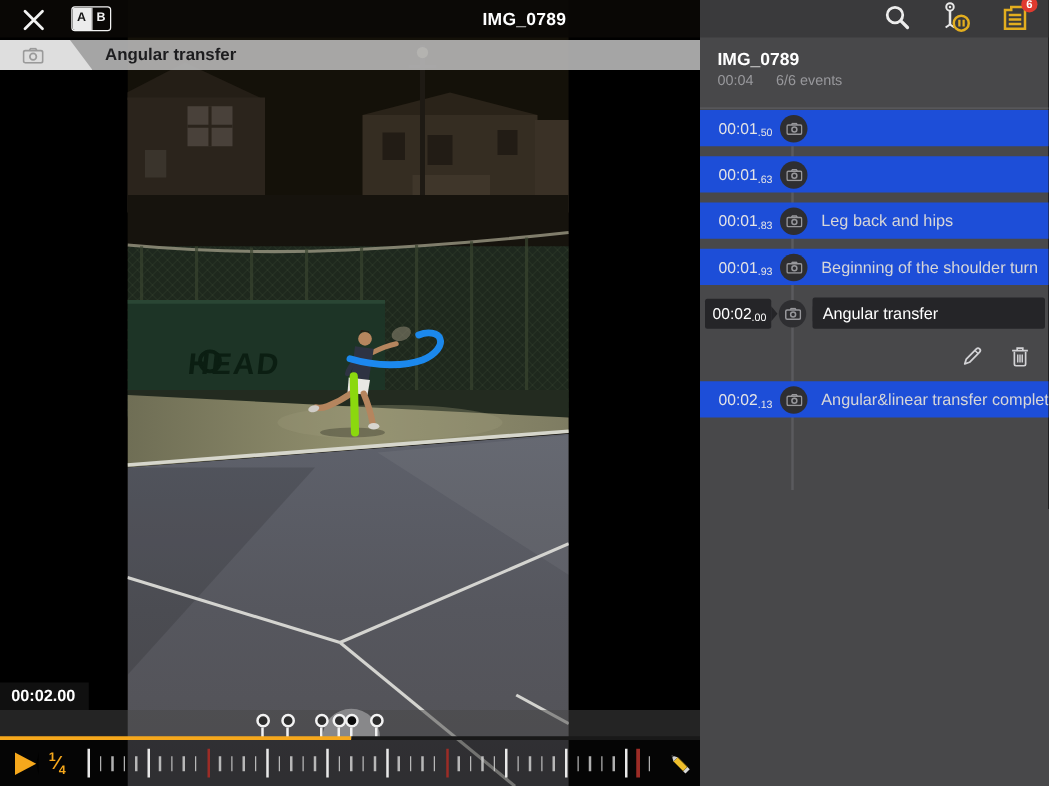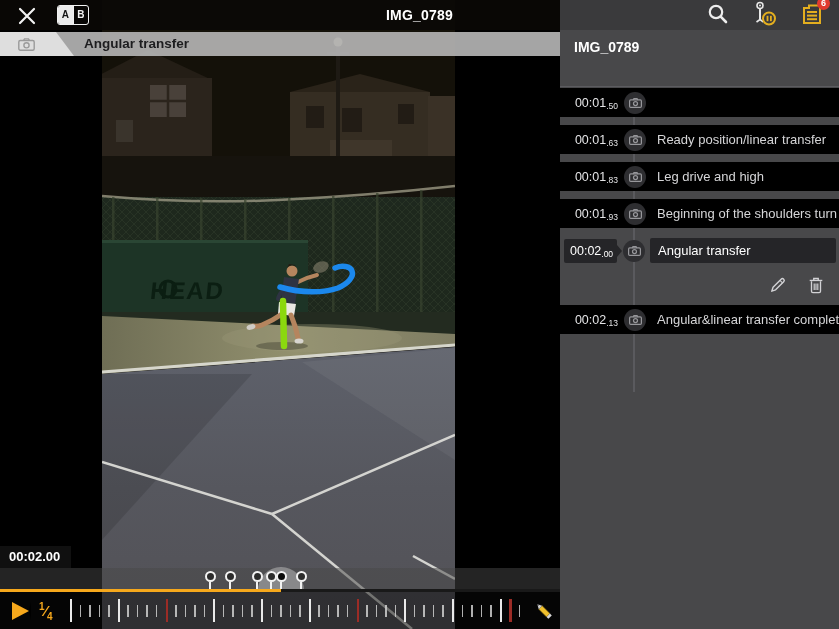--- a/index.html
+++ b/index.html
@@ -34,21 +34,21 @@
     clip-path:polygon(0 0,56px 0,74px 24px,0 24px);display:flex;align-items:center;padding-left:18px;}
   .flag-label{position:absolute;left:84px;top:0;height:24px;line-height:24px;color:#1d1d1f;font-size:13.5px;font-weight:bold;}
 
   
   .sidebar{position:absolute;left:560px;top:0;width:279px;height:629px;background:#48484a;z-index:20;}
   .sb-header{position:absolute;left:0;top:30px;width:279px;height:57px;border-bottom:1px solid #5c5c60;padding:9px 0 0 14px;}
   .sb-title{color:#fff;font-size:14px;font-weight:bold;}
   .sb-meta{margin-top:4px;color:#98989c;font-size:11.5px;display:flex;gap:18px;}
   .connector{position:absolute;left:73px;top:92px;width:2px;height:300px;background:#5a5a5e;}
   .event-list{position:absolute;left:0;top:88px;width:279px;}
-  .row{position:relative;display:flex;align-items:center;height:29px;margin-bottom:8px;background:#000000;cursor:pointer;}
+  .row{position:relative;display:flex;align-items:center;height:29px;margin-bottom:8px;background:#1d4ed8;cursor:pointer;}
   .row.selected{background:transparent;}
   .ts{width:58px;text-align:right;color:#e4e4e6;font-size:12.5px;flex:none;}
   .ts .dec{font-size:8.5px;position:relative;top:2px;}
   .cam{width:22px;height:22px;border-radius:50%;background:#2e2e31;flex:none;margin:0 5px 0 6px;
     display:flex;align-items:center;justify-content:center;position:relative;z-index:2;}
   .lbl{flex:1;color:#d6d6d8;font-size:13px;padding-left:6px;white-space:nowrap;overflow:hidden;}
   .row.selected .ts{background:#252528;color:#fff;padding:5px 4px 5px 6px;width:auto;margin-left:4px;border-radius:2px;position:relative;}
   .row.selected .ts:after{content:"";position:absolute;right:-5px;top:50%;transform:translateY(-50%);
     border-left:5px solid #252528;border-top:6px solid transparent;border-bottom:6px solid transparent;}
   .row.selected .lbl{background:#252528;color:#fff;padding:5px 8px;margin-right:3px;border-radius:2px;position:relative;}
@@ -338,20 +338,24 @@
         <path d="M5.5 2.5 L6.5 0.9 L10.5 0.9 L11.5 2.5" stroke="#9a9a9a" stroke-width="1.4" fill="none"></path>
         <circle cx="8.5" cy="7.3" r="2.6" stroke="#9a9a9a" stroke-width="1.4" fill="none"></circle>
       </svg>
     </div>
     <div class="flag-label">Angular transfer</div>
   </div>
 
   <div class="sidebar">
     <div class="sb-header">
       <div class="sb-title">IMG_0789</div>
+      <div class="sb-meta">
+        <span>00:04</span>
+        <span>6/6 events</span>
+      </div>
     </div>
     <div class="connector"></div>
     <div class="event-list" id="eventList">
         <div class="row">
           <span class="ts">00:01<span class="dec">.50</span></span>
           <span class="cam">
             <svg width="13" height="10" viewBox="0 0 17 13">
               <rect x="0.8" y="2.5" width="15.4" height="9.7" rx="1.5" stroke="#97979b" stroke-width="1.6" fill="none"></rect>
               <path d="M5.5 2.5 L6.5 0.9 L10.5 0.9 L11.5 2.5" stroke="#97979b" stroke-width="1.6" fill="none"></path>
               <circle cx="8.5" cy="7.3" r="2.6" stroke="#97979b" stroke-width="1.6" fill="none"></circle>
@@ -360,43 +364,42 @@
         </div>
         <div class="row">
           <span class="ts">00:01<span class="dec">.63</span></span>
           <span class="cam">
             <svg width="13" height="10" viewBox="0 0 17 13">
               <rect x="0.8" y="2.5" width="15.4" height="9.7" rx="1.5" stroke="#97979b" stroke-width="1.6" fill="none"></rect>
               <path d="M5.5 2.5 L6.5 0.9 L10.5 0.9 L11.5 2.5" stroke="#97979b" stroke-width="1.6" fill="none"></path>
               <circle cx="8.5" cy="7.3" r="2.6" stroke="#97979b" stroke-width="1.6" fill="none"></circle>
             </svg>
           </span>
-          <span class="lbl">Ready position/linear transfer</span>
         </div>
         <div class="row">
           <span class="ts">00:01<span class="dec">.83</span></span>
           <span class="cam">
             <svg width="13" height="10" viewBox="0 0 17 13">
               <rect x="0.8" y="2.5" width="15.4" height="9.7" rx="1.5" stroke="#97979b" stroke-width="1.6" fill="none"></rect>
               <path d="M5.5 2.5 L6.5 0.9 L10.5 0.9 L11.5 2.5" stroke="#97979b" stroke-width="1.6" fill="none"></path>
               <circle cx="8.5" cy="7.3" r="2.6" stroke="#97979b" stroke-width="1.6" fill="none"></circle>
             </svg>
           </span>
-          <span class="lbl">Leg drive and high</span>
+          <span class="lbl">Leg back and hips</span>
         </div>
         <div class="row">
           <span class="ts">00:01<span class="dec">.93</span></span>
           <span class="cam">
             <svg width="13" height="10" viewBox="0 0 17 13">
               <rect x="0.8" y="2.5" width="15.4" height="9.7" rx="1.5" stroke="#97979b" stroke-width="1.6" fill="none"></rect>
               <path d="M5.5 2.5 L6.5 0.9 L10.5 0.9 L11.5 2.5" stroke="#97979b" stroke-width="1.6" fill="none"></path>
               <circle cx="8.5" cy="7.3" r="2.6" stroke="#97979b" stroke-width="1.6" fill="none"></circle>
             </svg>
           </span>
-          <span class="lbl">Beginning of the shoulders turn</span>
+          <span class="lbl">Beginning of the shoulder turn</span>
         </div>
         <div class="row selected">
           <span class="ts">00:02<span class="dec">.00</span></span>
           <span class="cam">
             <svg width="13" height="10" viewBox="0 0 17 13">
               <rect x="0.8" y="2.5" width="15.4" height="9.7" rx="1.5" stroke="#97979b" stroke-width="1.6" fill="none"></rect>
               <path d="M5.5 2.5 L6.5 0.9 L10.5 0.9 L11.5 2.5" stroke="#97979b" stroke-width="1.6" fill="none"></path>
               <circle cx="8.5" cy="7.3" r="2.6" stroke="#97979b" stroke-width="1.6" fill="none"></circle>
             </svg>
           </span>

